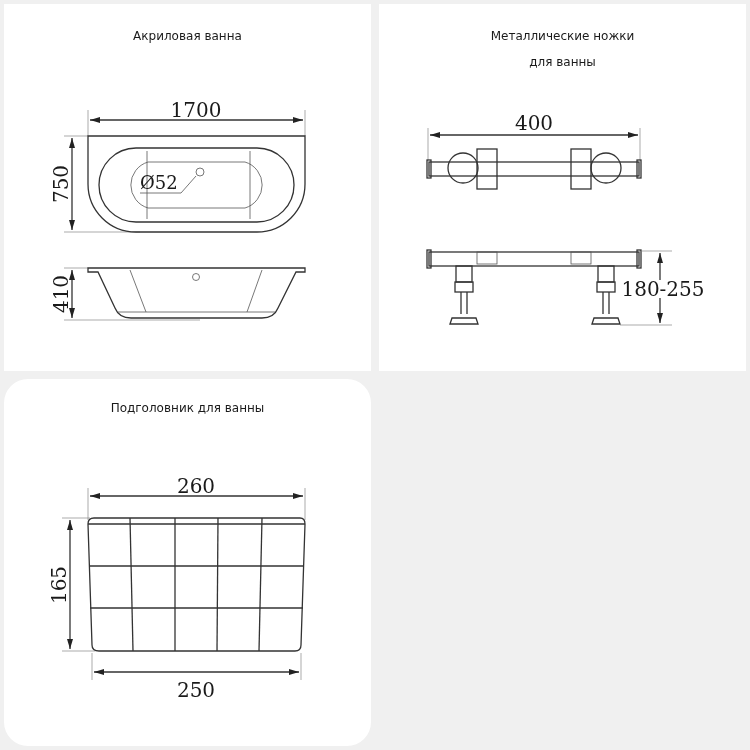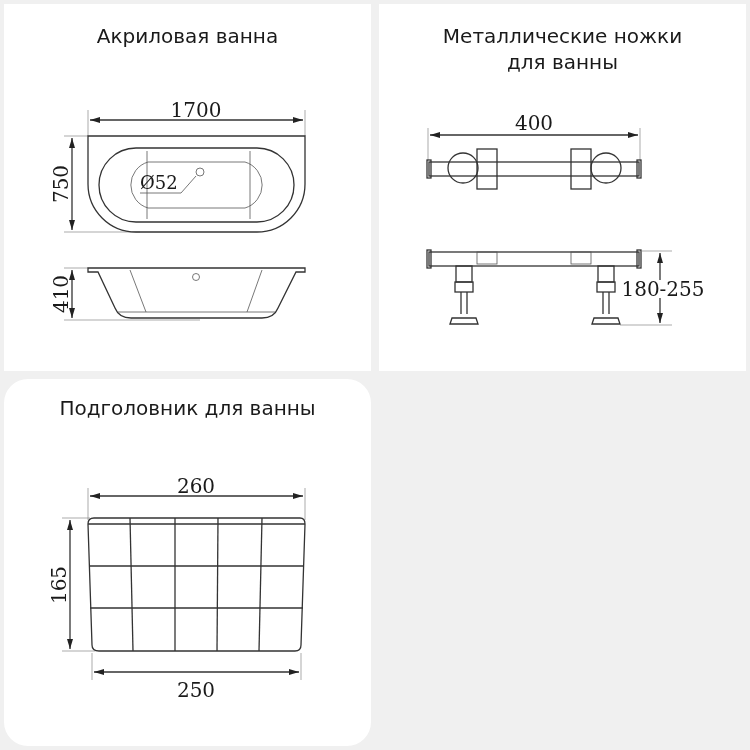--- a/index.html
+++ b/index.html
@@ -2,21 +2,21 @@
 <html><head>
 <meta charset="utf-8">
 <style>
   html, body { margin:0; padding:0; }
   body { width:750px; height:750px; background:#f0f0f0; position:relative; overflow:hidden; font-family:"DejaVu Sans", sans-serif; }
   .card { position:absolute; background:#ffffff; }
   #c1 { left:4px; top:4px; width:367px; height:367px; }
   #c2 { left:379px; top:4px; width:367px; height:367px; }
   #c3 { left:4px; top:379px; width:367px; height:367px;border-radius:24px; }
   #c4 { left:379px; top:379px; width:367px; height:367px; background:#f0f0f0; }
-  .title { position:absolute; left:0; right:0; text-align:center; font-size:20px; color:#1a1a1a; line-height:24px; font-weight:500; }
+  .title { position:absolute; left:0; right:0; text-align:center; font-size:12px; color:#1a1a1a; line-height:24px; font-weight:500; }
   svg { position:absolute; left:0; top:0; }
   .dim { font-family:"DejaVu Serif", serif; font-size:20px; fill:#1a1a1a; }
   .ln { stroke:#333; stroke-width:1.3; fill:none; }
   .thin { stroke:#555; stroke-width:0.8; fill:none; }
   .ext { stroke:#888; stroke-width:0.7; fill:none; }
 </style>
 </head>
 <body>
 
 <div class="card" id="c1">

